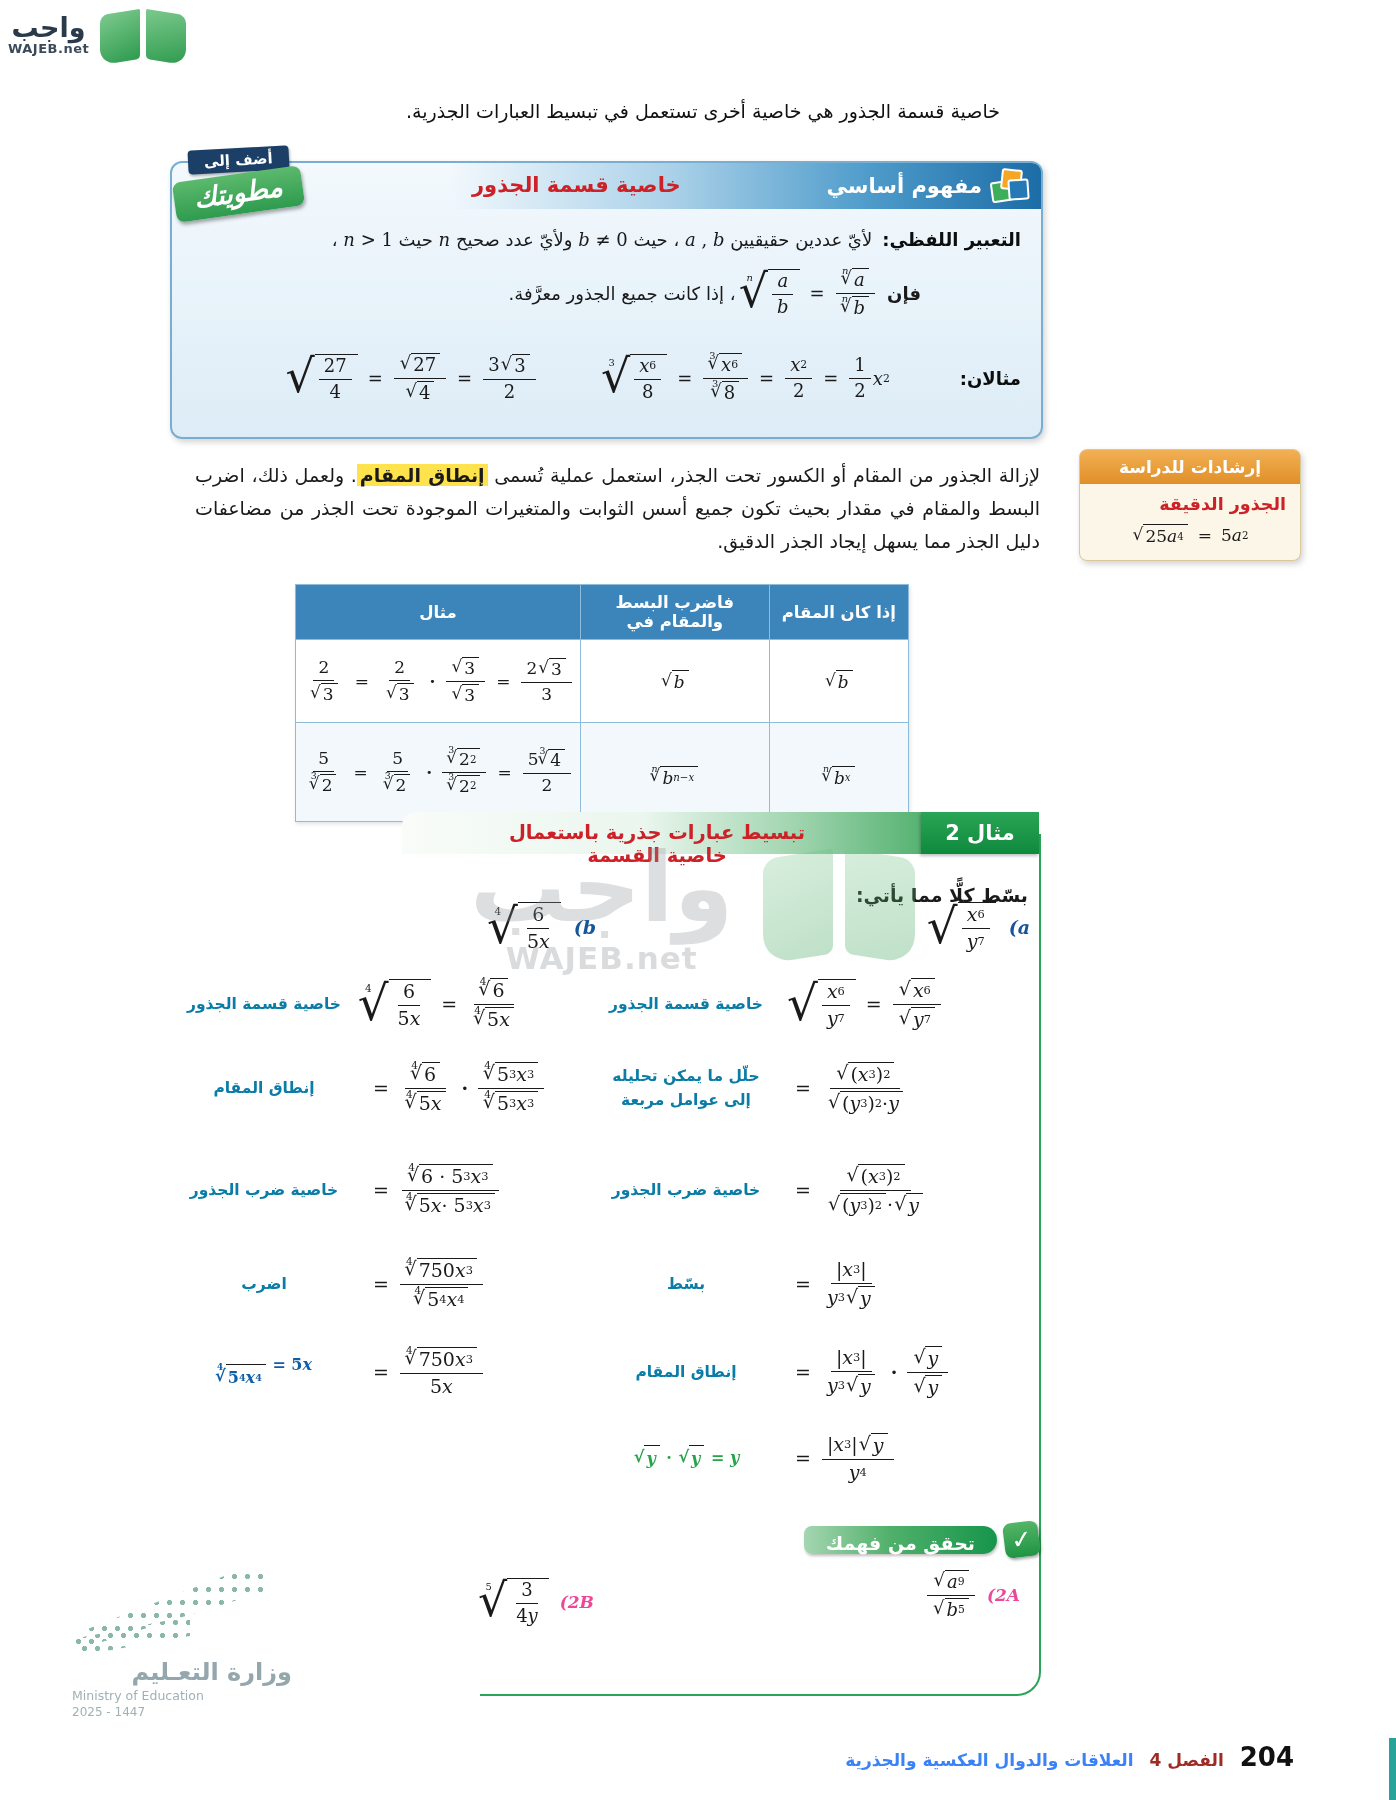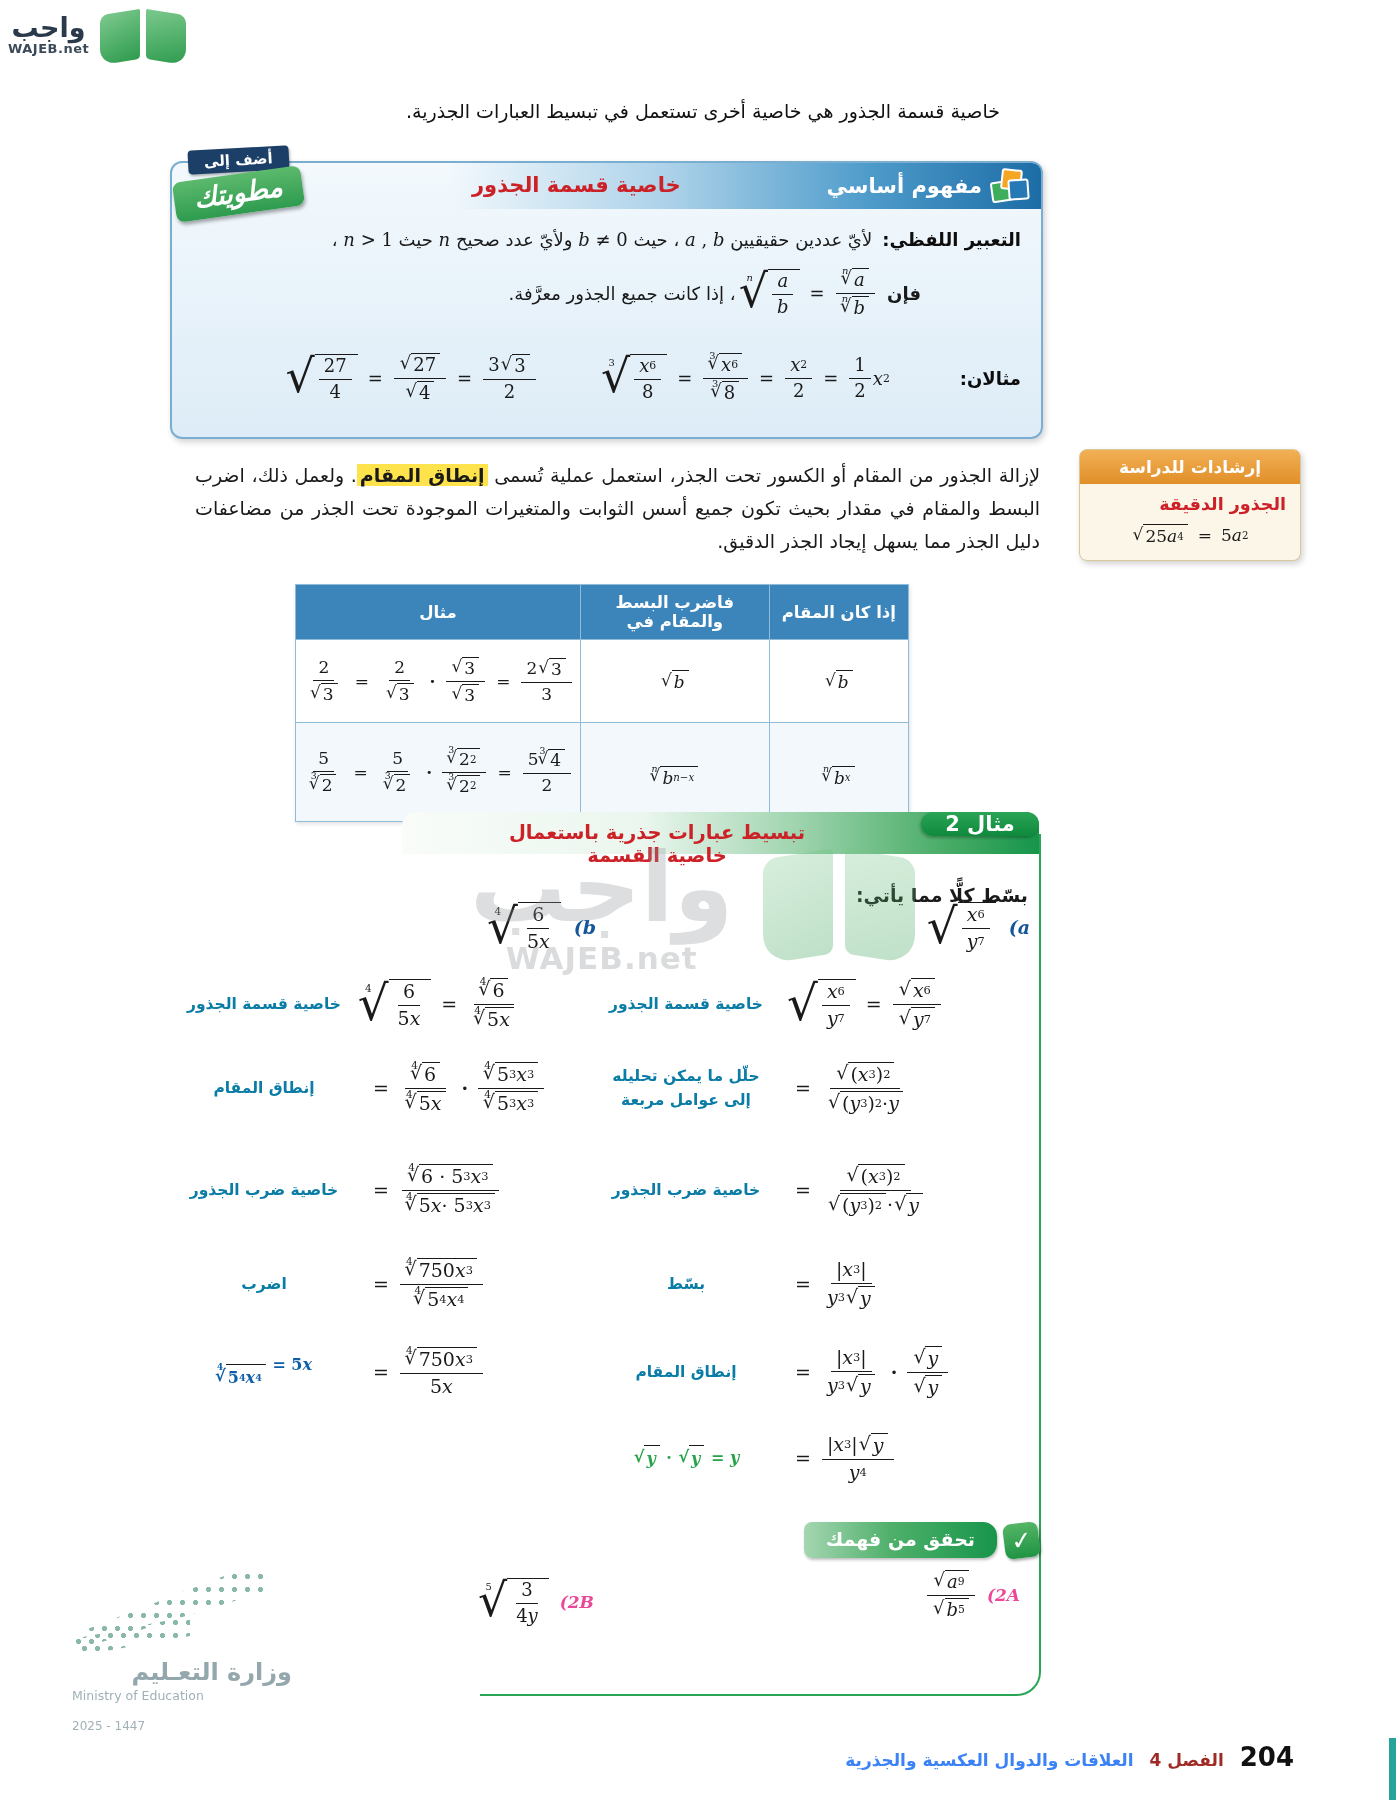--- a/index.html
+++ b/index.html
@@ -84,22 +84,22 @@
         border-radius:8px;box-shadow:2px 3px 6px rgba(0,0,0,.18);padding-bottom:14px;}
   .tips-head{background:linear-gradient(#f2b055,#e08f28);color:#fff;font-weight:bold;font-size:17px;
              text-align:center;padding:7px 16px;border-radius:6px 6px 0 0;}
   .tips-title{color:#cc2127;font-weight:bold;font-size:17.5px;padding:10px 14px 2px;text-align:right;direction:rtl;}
   .tips-body{font-size:14.5px;line-height:2.1;padding:2px 14px;color:#17385e;text-align:right;direction:rtl;}
   .tips-formula{display:flex;justify-content:center;margin-top:8px;font-size:17px;}
 
   
   .ex2-head{position:absolute;left:402px;top:812px;width:637px;height:42px;border-radius:14px 14px 0 0;
             background:linear-gradient(to left,#17954b 0%,#46ab65 14%,#9fd4ae 38%,#eaf6ee 62%,#f9fcf9 100%);}
-  .ex2-badge{position:absolute;right:0;top:0;height:24px;min-width:118px;background:linear-gradient(#2aa455,#0f8a3d);
-             border-radius:21px;color:#fff;font-weight:bold;font-size:21px;display:flex;align-items:center;
+  .ex2-badge{position:absolute;right:0;top:0;height:42px;min-width:118px;background:linear-gradient(#2aa455,#0f8a3d);
+             border-radius:0;color:#fff;font-weight:bold;font-size:21px;display:flex;align-items:center;
              justify-content:center;box-shadow:-1px 2px 3px rgba(0,0,0,.25);direction:rtl;}
   .ex2-title{position:absolute;left:90px;top:9px;width:330px;text-align:center;font-size:19.5px;font-weight:bold;color:#cc2127;direction:rtl;}
   .ex2-frame{position:absolute;left:480px;top:834px;width:559px;height:860px;border-right:2px solid #2aa455;
              border-bottom:2px solid #2aa455;border-bottom-right-radius:24px;pointer-events:none;}
   .ex2-prompt{position:absolute;right:368px;top:884px;font-size:19px;font-weight:bold;direction:rtl;white-space:nowrap;}
 
   .prob{position:absolute;display:flex;direction:rtl;align-items:center;gap:12px;}
   .prob-a{right:366px;top:902px;}
   .prob-b{right:800px;top:902px;}
   .plabel{direction:ltr;unicode-bidi:isolate;font-family:"DejaVu Serif",serif;font-style:italic;
@@ -121,21 +121,21 @@
   .lbl.green{color:#27a34a;}
   .lbl.blue{color:#0f5fa8;}
   .mth{flex:1;padding-left:14px;font-size:19px;}
 
   
   .check{position:absolute;right:357px;top:1522px;display:flex;direction:rtl;align-items:center;gap:7px;}
   .check-icon{width:35px;height:35px;background:linear-gradient(#55b566,#1f9444);border-radius:8px;color:#fff;
               font-size:25px;font-weight:bold;display:flex;align-items:center;justify-content:center;
               transform:rotate(-7deg);box-shadow:1px 2px 3px rgba(0,0,0,.35);}
   .check-banner{background:linear-gradient(to left,#17954b,#4fb06a 55%,#a5d6b2);color:#fff;font-weight:bold;
-                font-size:19px;padding:6px 22px 8px;border-radius:8px 14px 14px 8px;box-shadow:1px 2px 3px rgba(0,0,0,.25);}
+                font-size:19px;padding:6px 22px 0;border-radius:8px 14px 14px 8px;box-shadow:1px 2px 3px rgba(0,0,0,.25);}
   .cprob{position:absolute;display:flex;direction:rtl;align-items:center;gap:10px;}
   .cprob-a{right:376px;top:1570px;}
   .cprob-b{right:802px;top:1578px;}
   .cprob .math{font-size:18px;}
   .plabel2{direction:ltr;unicode-bidi:isolate;font-family:"DejaVu Serif",serif;font-style:italic;
            font-weight:bold;color:#ec4899;font-size:17px;}
 
   
   .wm{position:absolute;left:470px;top:840px;display:flex;align-items:flex-start;gap:26px;opacity:0.3;
       pointer-events:none;z-index:5;}
@@ -148,21 +148,21 @@
   .wm-book .pg2{right:4px;border-radius:4px 14px 30px 8px;transform:skewY(9deg);}
 
   
   .ministry{position:absolute;left:72px;top:1562px;width:220px;}
   .dots{position:relative;width:195px;height:96px;}
   .dots .d1,.dots .d2{position:absolute;background-image:radial-gradient(circle,#8ab8a8 2.3px,transparent 2.9px);background-size:13px 13px;}
   .dots .d1{left:0;top:8px;width:195px;height:74px;clip-path:polygon(0 88%,86% 0,100% 0,100% 28%,12% 100%,0 100%);}
   .dots .d2{left:6px;top:54px;width:112px;height:40px;clip-path:polygon(0 55%,100% 0,100% 50%,0 100%);}
   .min-ar{font-size:24px;font-weight:bold;color:#93a7ad;direction:rtl;letter-spacing:1px;}
   .min-en{font-size:12.5px;color:#9fb1b6;margin-top:2px;}
-  .min-yr{font-size:12px;color:#9fb1b6;margin-top:16px;}
+  .min-yr{font-size:12px;color:#9fb1b6;margin-top:2px;}
 
   
   .footer{position:absolute;right:102px;top:1742px;display:flex;direction:rtl;align-items:baseline;gap:16px;}
   .pg-num{font-size:26px;font-weight:bold;color:#111;}
   .chap{font-size:17px;font-weight:bold;color:#9e2b25;}
   .chap-title{font-size:17px;font-weight:bold;color:#3b82f6;}
   .strip{position:absolute;right:0;top:1738px;width:7px;height:62px;background:#27a39a;}
 </style>
 </head>
 <body>

